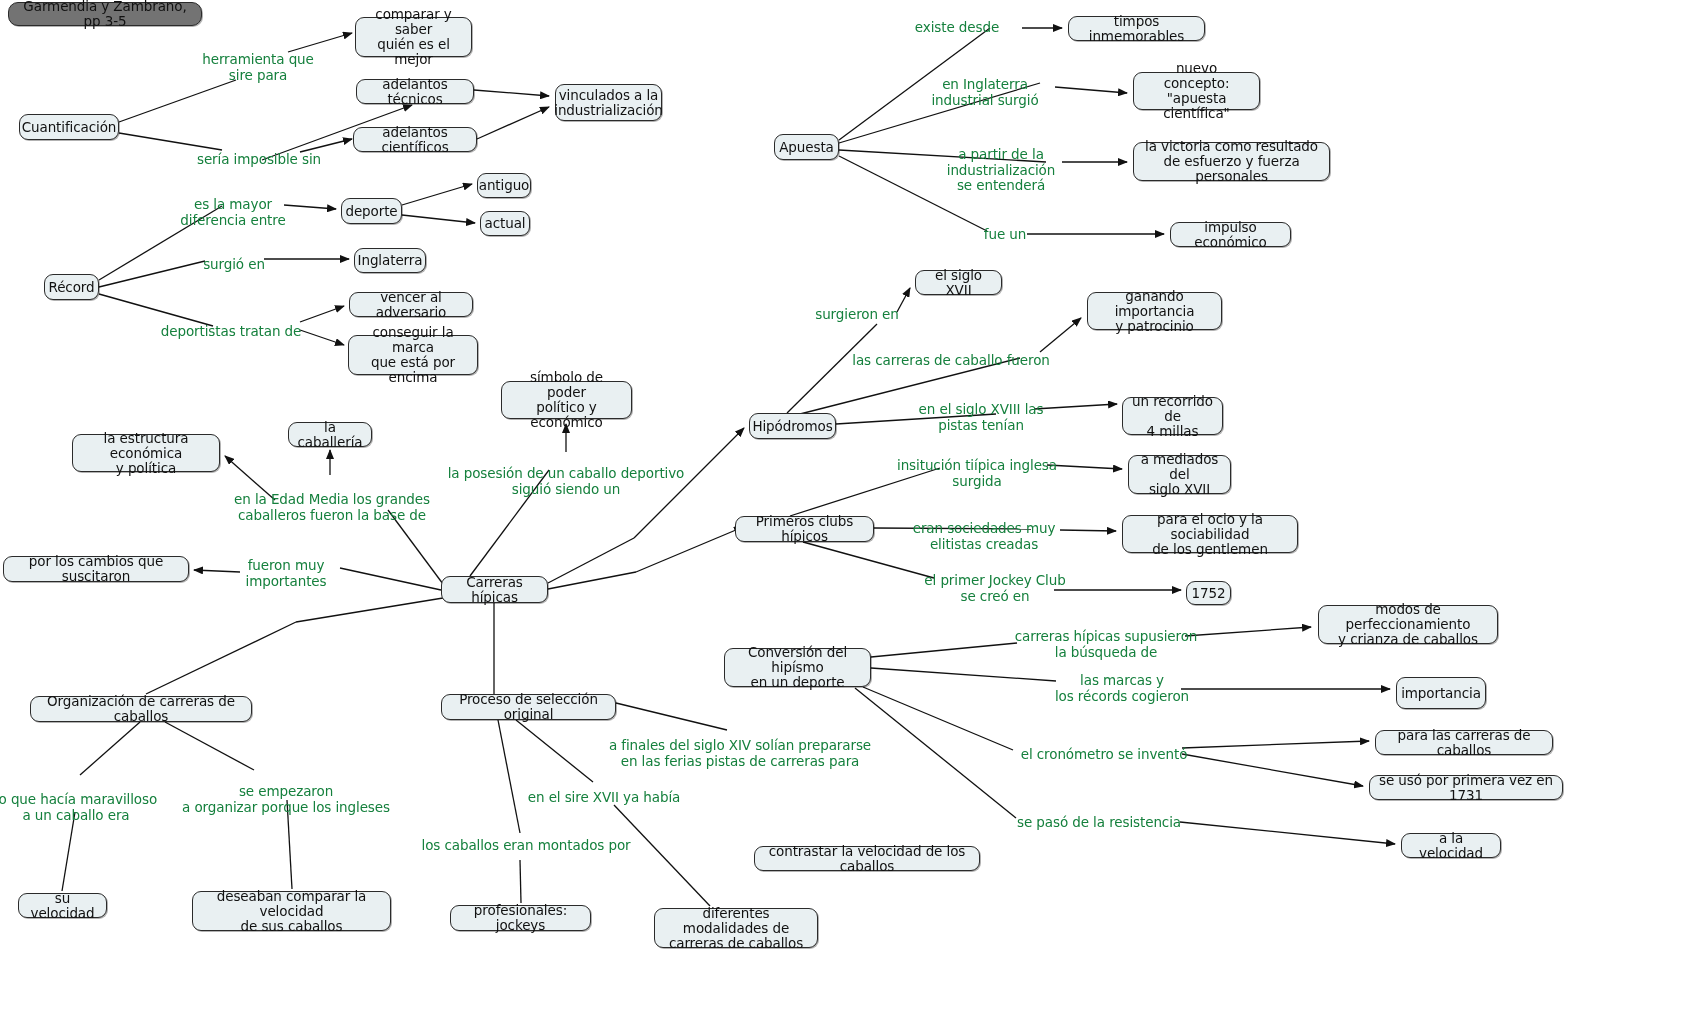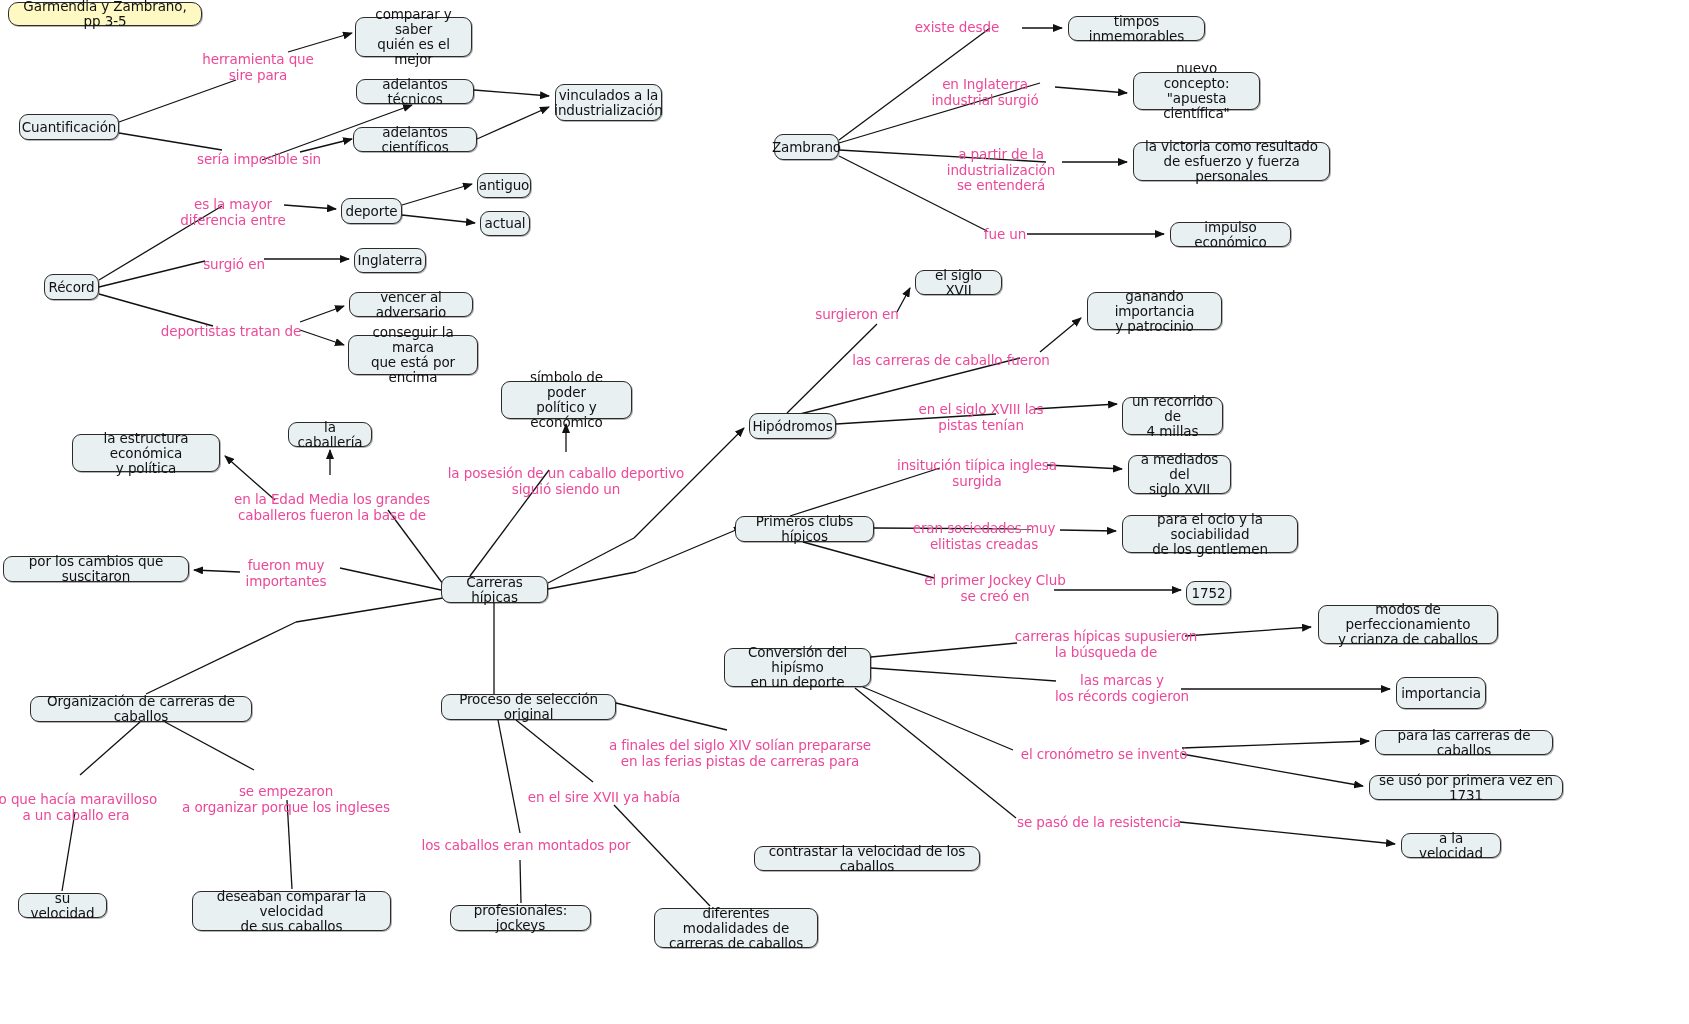--- a/index.html
+++ b/index.html
@@ -39,27 +39,27 @@
     text-align: center;
     display: flex;
     align-items: center;
     justify-content: center;
     padding: 3px 7px;
     white-space: pre-line;
     box-shadow: 1px 1px 0 rgba(0,0,0,0.30);
     letter-spacing: -0.1px;
   }
   .node.source-note {
-    background: #fef9c3;
+    background: #737373;
     border-radius: 10px;
     font-size: 13.5px;
   }
   .linklabel {
     position: absolute;
-    color: #ec4899;
+    color: #15803d;
     font-size: 13.5px;
     line-height: 15.5px;
     text-align: center;
     white-space: pre-line;
     background: transparent;
     transform: translateX(-50%);
     letter-spacing: -0.1px;
   }
 </style>
 </head>
@@ -177,21 +177,21 @@
     <div class="node" style="left: 441px; top: 576px; width: 107px; height: 27px;">Carreras hípicas</div>
     <div class="node" style="left: 30px; top: 696px; width: 222px; height: 26px;">Organización de carreras de caballos</div>
     <div class="node" style="left: 441px; top: 694px; width: 175px; height: 26px;">Proceso de selección original</div>
     <div class="node" style="left: 18px; top: 893px; width: 89px; height: 25px;">su velocidad</div>
     <div class="node" style="left: 192px; top: 891px; width: 199px; height: 40px;">deseaban comparar la velocidad
 de sus caballos</div>
     <div class="node" style="left: 450px; top: 905px; width: 141px; height: 26px;">profesionales: jockeys</div>
     <div class="node" style="left: 654px; top: 908px; width: 164px; height: 40px;">diferentes modalidades de
 carreras de caballos</div>
     <div class="node" style="left: 710px; top: 846px; width: 226px; height: 25px; margin-left: 44px;">contrastar la velocidad de los caballos</div>
-    <div class="node" style="left: 774px; top: 134px; width: 65px; height: 26px;">Zambrano</div>
+    <div class="node" style="left: 774px; top: 134px; width: 65px; height: 26px;">Apuesta</div>
     <div class="node" style="left: 1068px; top: 16px; width: 137px; height: 25px;">timpos inmemorables</div>
     <div class="node" style="left: 1133px; top: 72px; width: 127px; height: 38px;">nuevo concepto:
 "apuesta científica"</div>
     <div class="node" style="left: 1133px; top: 142px; width: 197px; height: 39px;">la victoria como resultado
 de esfuerzo y fuerza personales</div>
     <div class="node" style="left: 1170px; top: 222px; width: 121px; height: 25px;">impulso económico</div>
     <div class="node" style="left: 749px; top: 413px; width: 87px; height: 26px;">Hipódromos</div>
     <div class="node" style="left: 915px; top: 270px; width: 87px; height: 25px;">el siglo XVII</div>
     <div class="node" style="left: 1087px; top: 292px; width: 135px; height: 38px;">ganando importancia
 y patrocinio</div>

